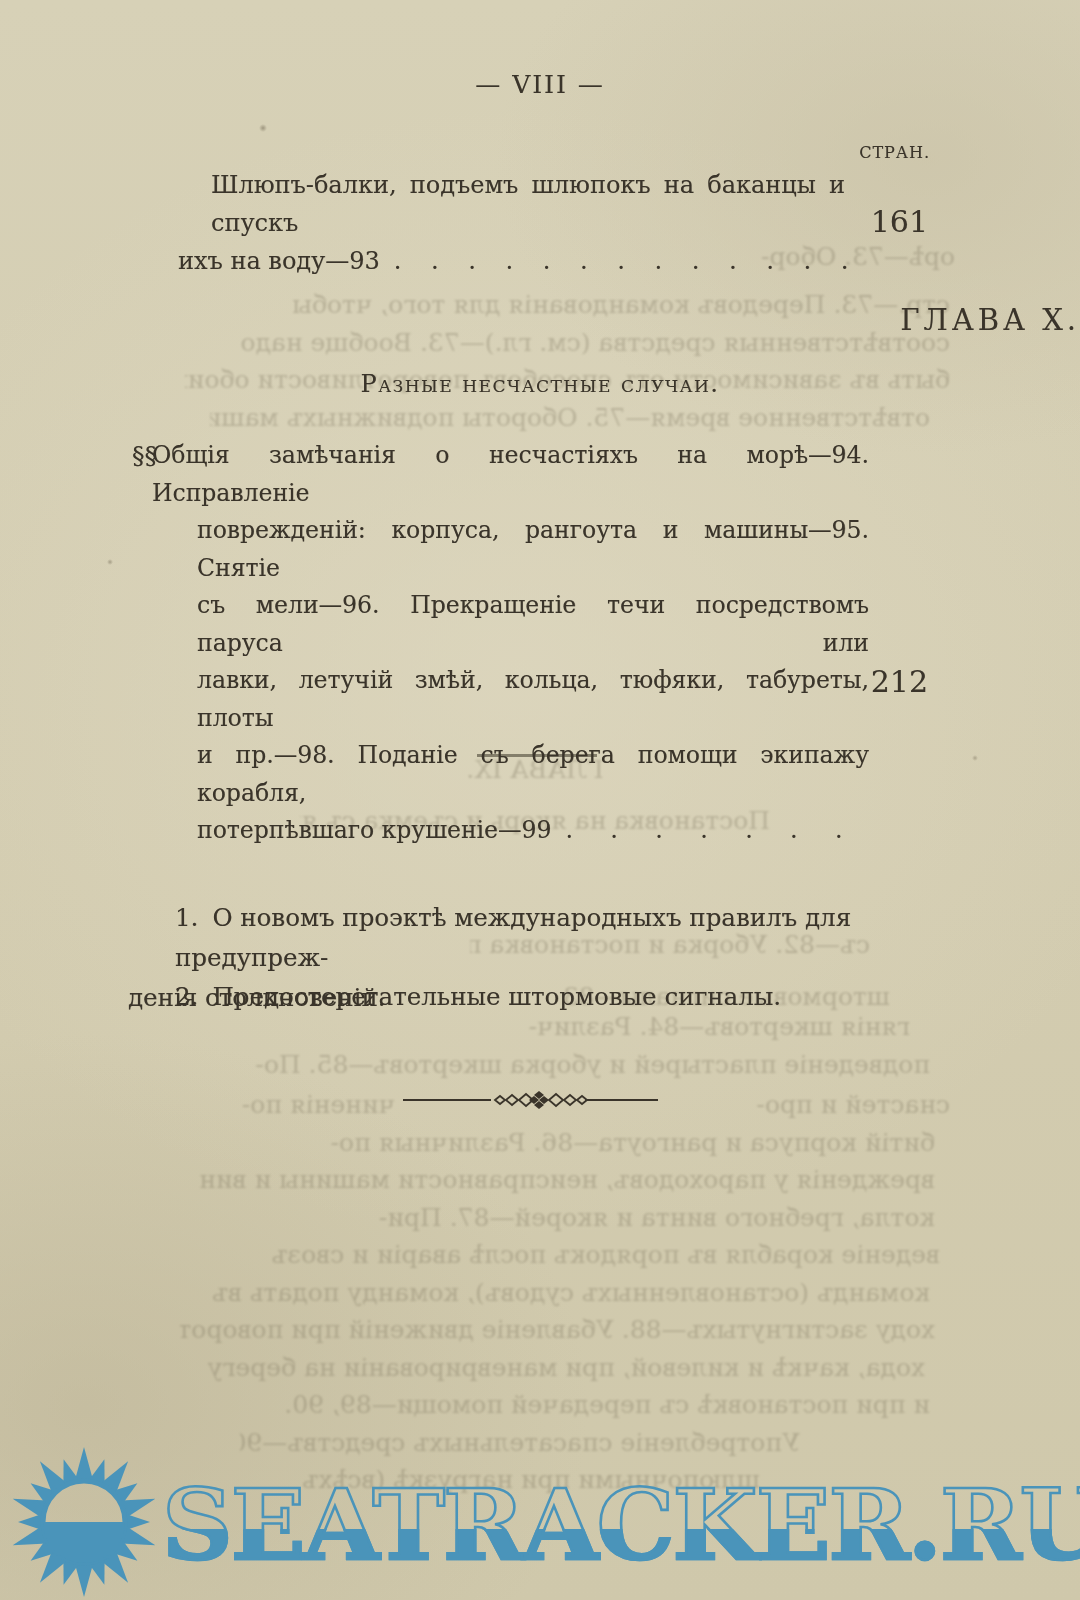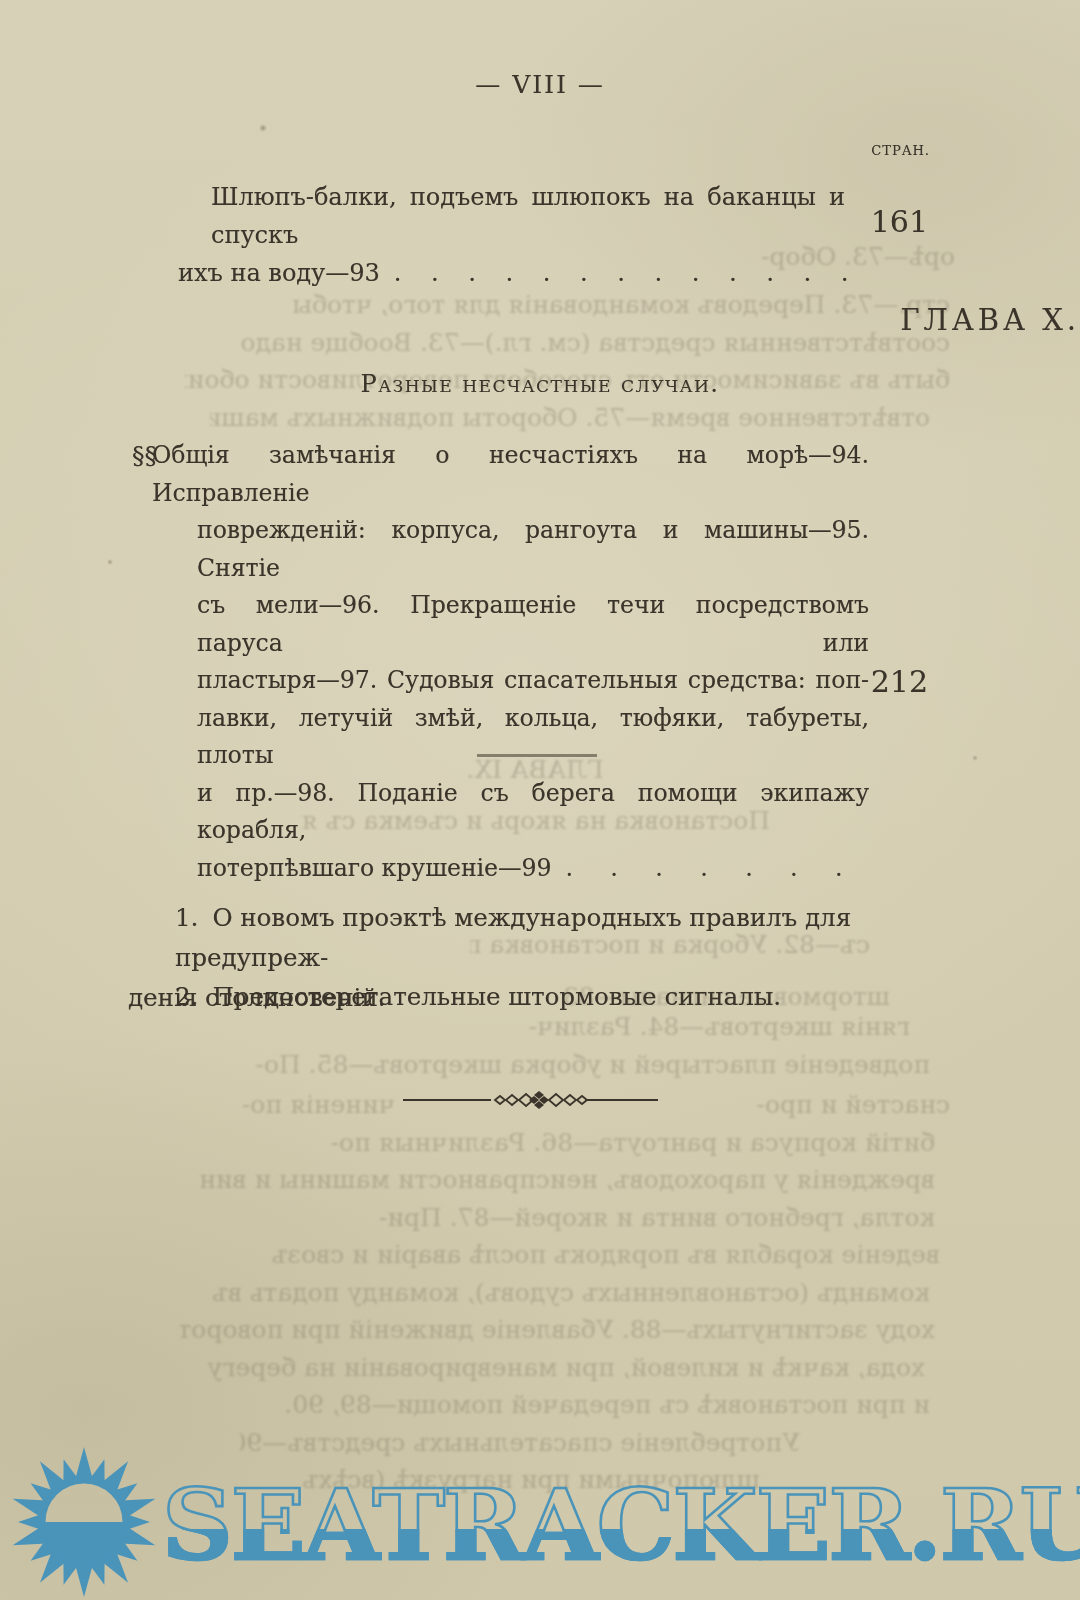--- a/index.html
+++ b/index.html
@@ -17,25 +17,25 @@
       linear-gradient(180deg,#d7d1b7 0%,#d3ccb0 55%,#cfc8ab 100%);
   }
   .layer-real{position:absolute;inset:0;z-index:2;}
   .layer-bleed{position:absolute;inset:0;z-index:1;}
   .layer-wm{position:absolute;inset:0;z-index:5;pointer-events:none;padding-left:37px;}
 
   .ink{color:#3a342a;text-shadow:0.3px 0.3px 0.5px rgba(58,52,42,.4);}
 
   .running-head{position:absolute;top:70px;left:0;width:100%;text-align:center;
     font-size:25px;letter-spacing:2px;}
-  .stran{position:absolute;top:143px;right:150px;font-size:13px;letter-spacing:1px;}
+  .stran{position:absolute;top:143px;right:150px;font-size:16px;letter-spacing:1px;}
 
   .toc-entry{position:absolute;top:166px;left:178px;width:682px;font-size:24px;line-height:38px;}
   .jline{text-align:justify;text-align-last:justify;}
-  .toc-l1{margin-left:33px;width:634px;margin-top:12px;}
+  .toc-l1{margin-left:33px;width:634px;}
   .lastline{display:flex;align-items:baseline;}
   .dots{flex:1;overflow:hidden;white-space:nowrap;padding-left:14px;word-spacing:22px;}
   .dots-wide{word-spacing:30px;}
   .pagenum{position:absolute;right:152px;font-size:30px;}
 
   .chap-title{position:absolute;top:303px;left:0;width:100%;text-align:right;
     font-size:29px;letter-spacing:4px;}
   .chap-sub{position:absolute;top:370px;left:0;width:100%;text-align:center;
     font-size:24px;letter-spacing:1.5px;font-variant:small-caps;}
 
@@ -118,21 +118,20 @@
 
   <div class="chap-title ink">ГЛАВА X.</div>
   <div class="chap-sub ink">Разные несчастные случаи.</div>
 
   <div class="summary ink">
     <span class="ss-marker">§§</span>
     <div class="sum-lines">
       <div class="jline sum-first">Общія замѣчанія о несчастіяхъ на морѣ—94. Исправленіе</div>
       <div class="jline">поврежденій: корпуса, рангоута и машины—95. Снятіе</div>
       <div class="jline">съ мели—96. Прекращеніе течи посредствомъ паруса или</div>
-      <div class="jline">пластыря—97. Судовыя спасательныя средства: поп-</div>
       <div class="jline">лавки, летучій змѣй, кольца, тюфяки, табуреты, плоты</div>
       <div class="jline">и пр.—98. Поданіе съ берега помощи экипажу корабля,</div>
       <div class="lastline">
         <span>потерпѣвшаго крушеніе—99</span>
         <span class="dots dots-wide">. . . . . . . . .</span>
       </div>
     </div>
   </div>
   <div class="pagenum ink" style="top:664px;">212</div>
 

